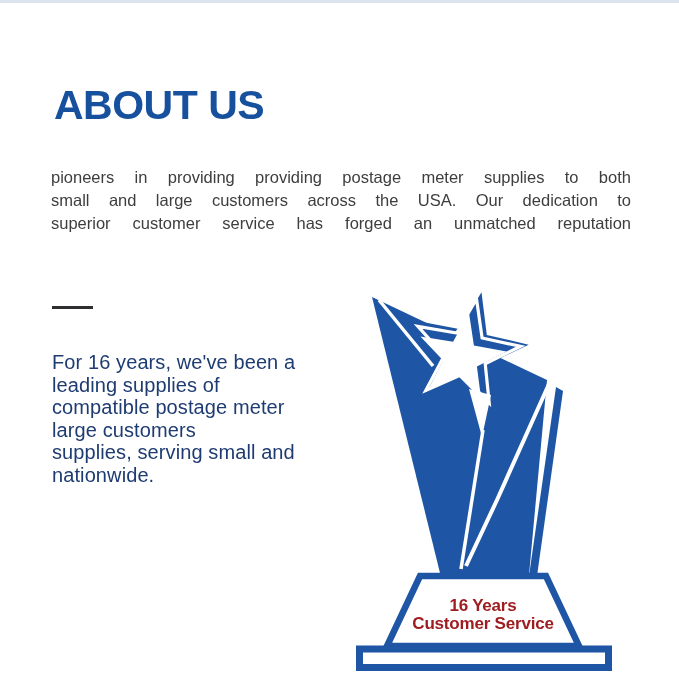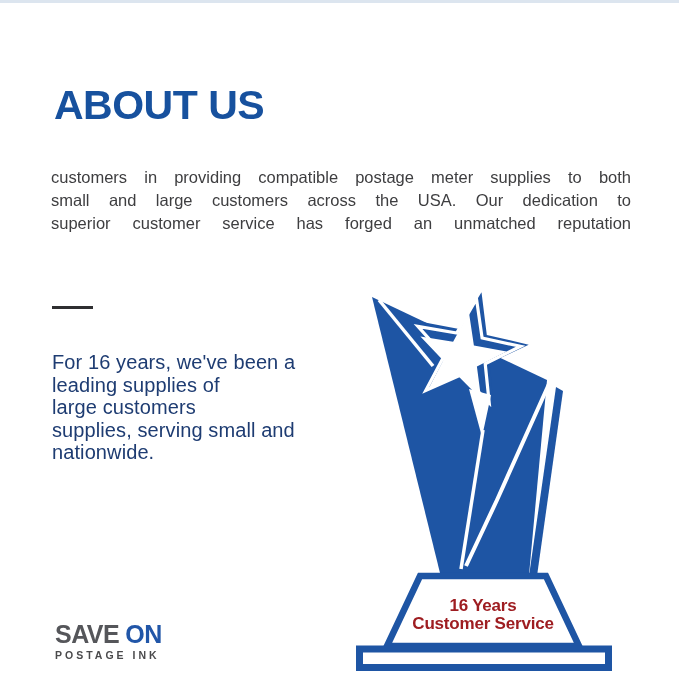--- a/index.html
+++ b/index.html
@@ -67,30 +67,31 @@
 </head>
 <body>
 
 <div class="page">
 
   <div class="top-edge"></div>
 
   <h1 class="page-title">ABOUT US</h1>
 
   <div class="about-paragraph">
-    <div class="pline">customers in providing compatible postage meter supplies to both</div>
+    <div class="pline">pioneers in providing providing postage meter supplies to both</div>
     <div class="pline">small and large customers across the USA. Our dedication to</div>
     <div class="pline">superior customer service has forged an unmatched reputation</div>
   </div>
 
   <div class="section-divider"></div>
 
   <div class="highlight-text">
     <div class="hline">For 16 years, we've been a</div>
     <div class="hline">leading supplies of</div>
+    <div class="hline">compatible postage meter</div>
     <div class="hline">large customers</div>
     <div class="hline">supplies, serving small and</div>
     <div class="hline">nationwide.</div>
   </div>
 
   <svg class="trophy-svg" viewBox="0 0 679 677">
 
     <polygon points="372,297 547,380 529,575 440,573" fill="#1e55a4"></polygon>
 
     <polygon points="556,387 563,391 537,576 529,576" fill="#1e55a4"></polygon>
@@ -108,18 +109,14 @@
     <polyline points="549,384 497,500 466,566" fill="none" stroke="#ffffff" stroke-width="4"></polyline>
 
     <path d="M420,576 L546,576 L579,646 L387,646 Z" fill="#ffffff" stroke="#1e55a4" stroke-width="6.5"></path>
 
     <rect x="359.5" y="649" width="249" height="18.5" fill="#ffffff" stroke="#1e55a4" stroke-width="7"></rect>
 
     <text class="award-text" x="483" y="611" fill="#9e1d21" text-anchor="middle">16 Years</text>
     <text class="award-text" x="483" y="629" fill="#9e1d21" text-anchor="middle">Customer Service</text>
   </svg>
 
-  <div class="brand-logo">
-    <div class="logo-main"><span class="logo-save">SAVE</span><span class="logo-on">ON</span></div>
-    <div class="logo-sub">POSTAGE INK</div>
-  </div>
 
 </div>
 
 </body></html>

